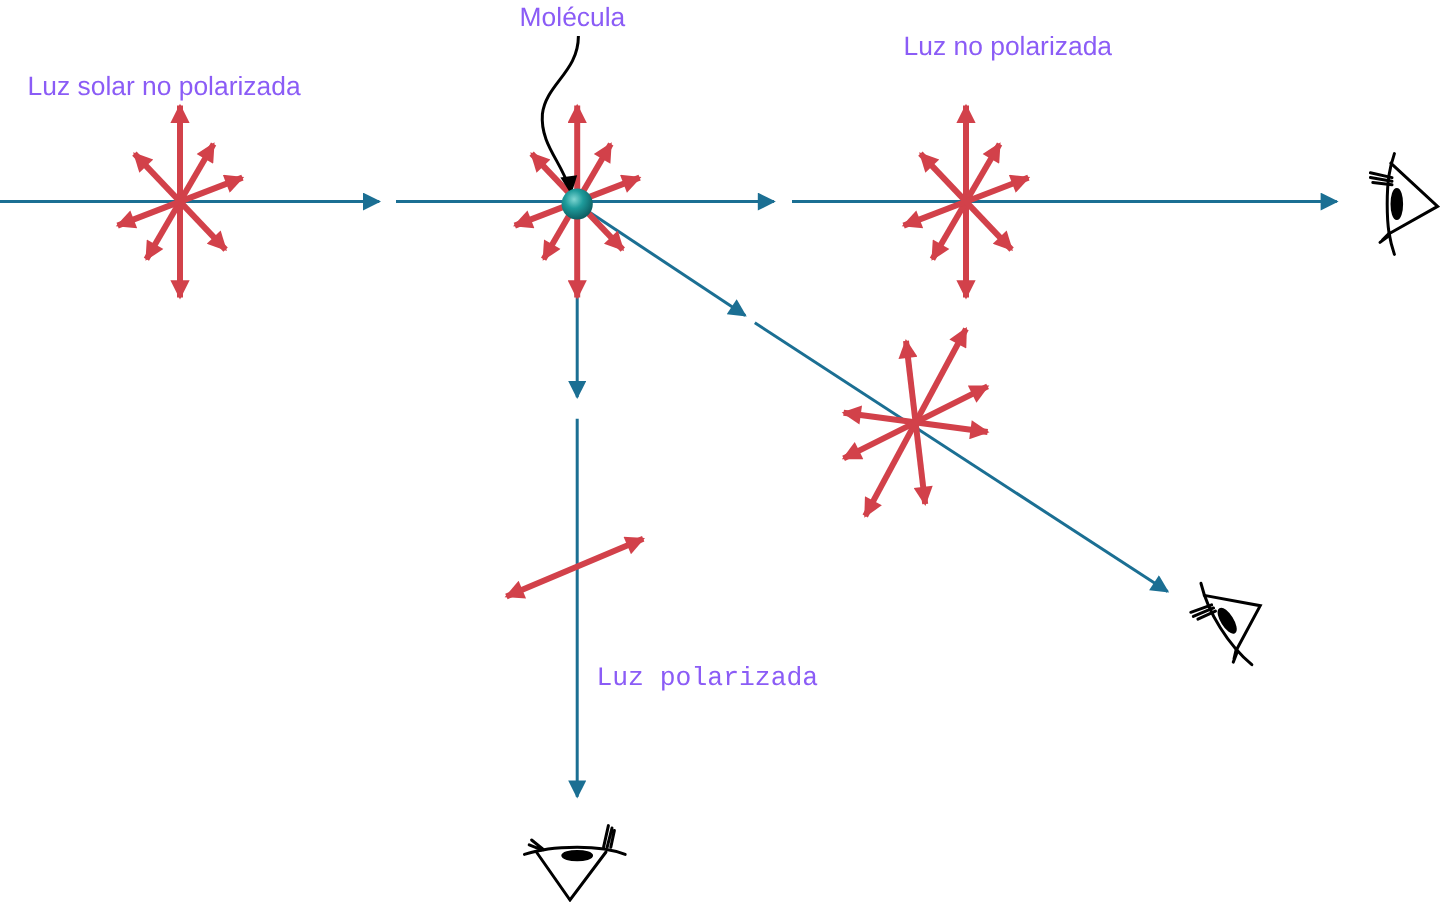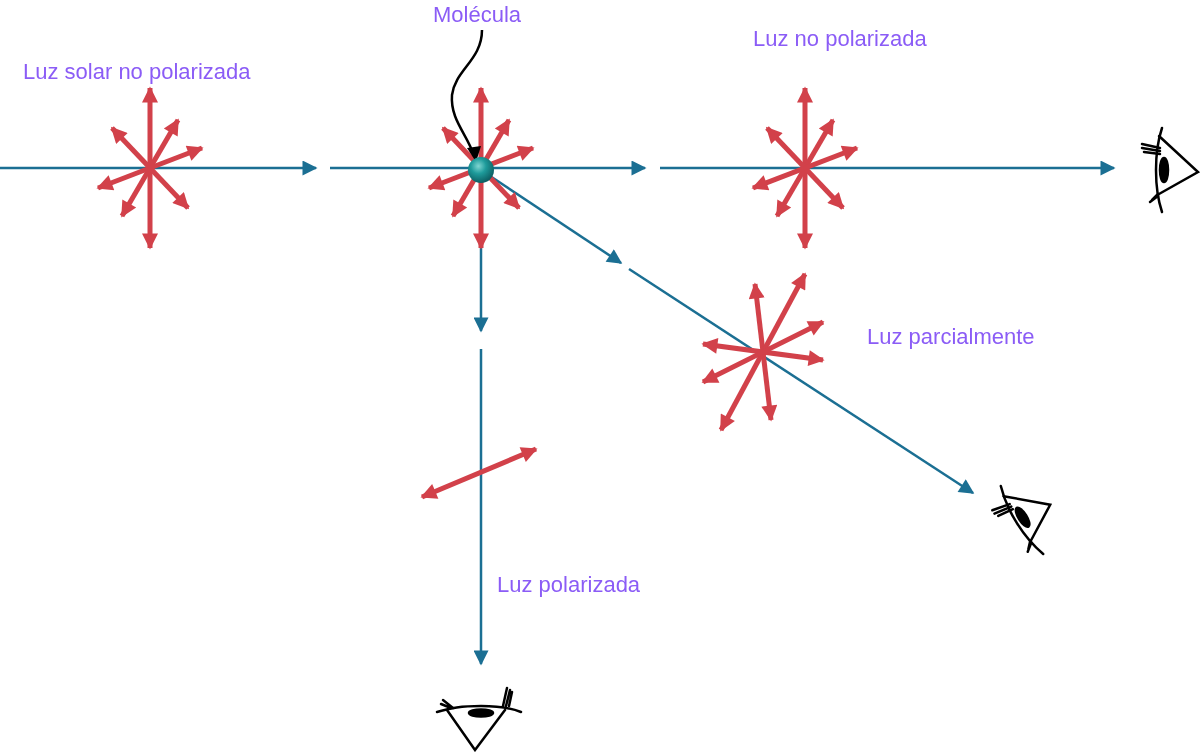--- a/index.html
+++ b/index.html
@@ -89,15 +89,14 @@
     <ellipse cx="0" cy="-3" rx="12" ry="3.5" fill="#000"></ellipse>
     <path d="M22,-10 L26,-28 M25,-10 L29,-26 M28,-10 L31,-24"></path>
     <path d="M-28,-8 L-38,-16 M-30,-8 L-40,-12"></path>
   </g>
 </svg>
 
 <div class="label" style="left:23px; top:26px;margin-top:32px;">Luz solar no polarizada</div>
 <div class="label" style="left:433px; top:1px;">Molécula</div>
 <div class="label" style="left:709px; top:25px;margin-left:44px;">Luz no polarizada</div>
 <div class="label" style="left:867px; top:323px;">
-  <div>Luz parcialmente</div>
 </div>
-<div class="label" style="left:497px; top:571px;">Luz polarizada</div>
+<div class="label" style="left:497px; top:552px;font-family:Liberation Mono, monospace;">Luz polarizada</div>
 
 </body></html>

